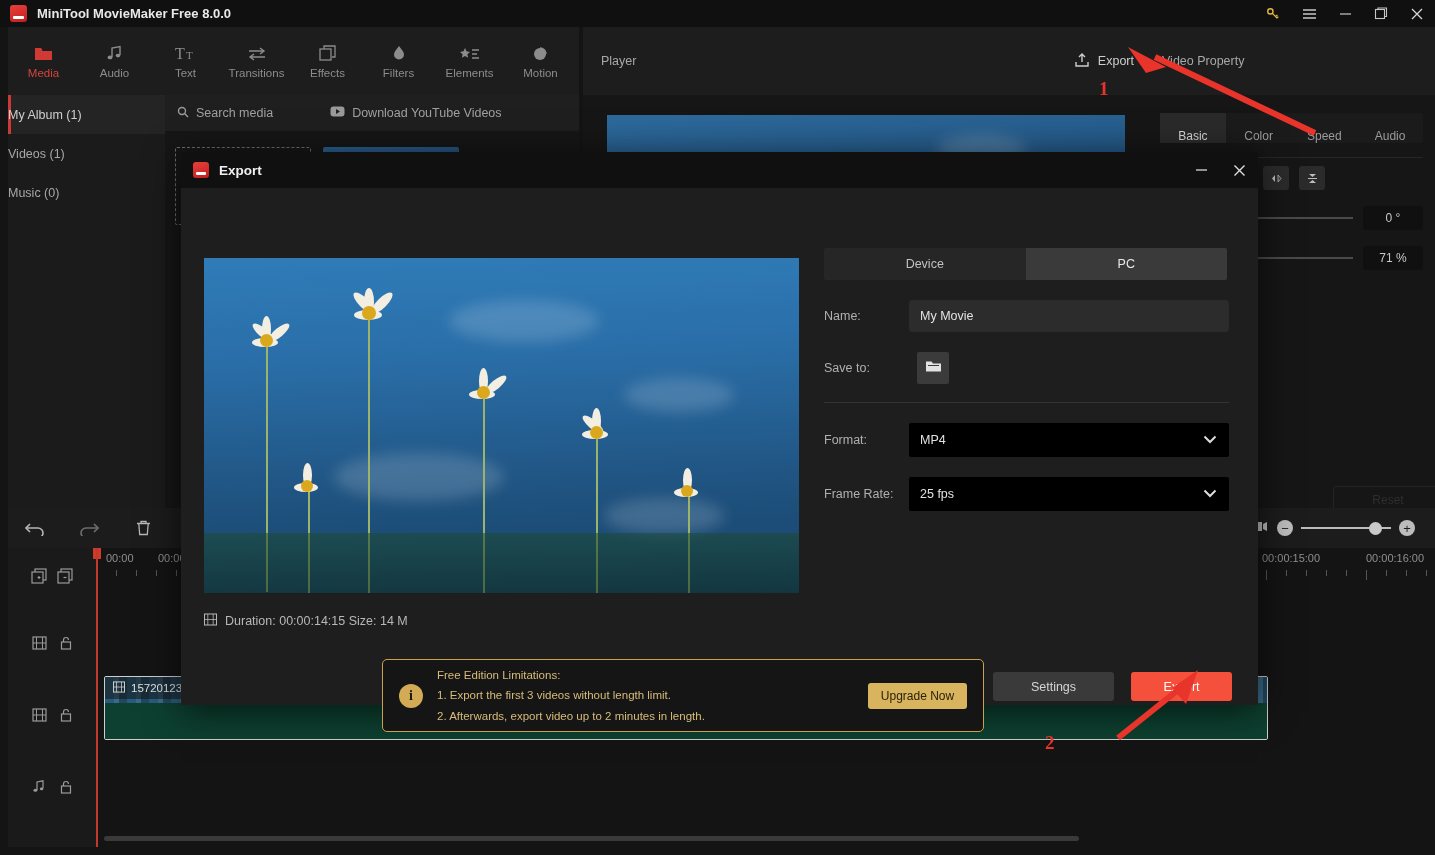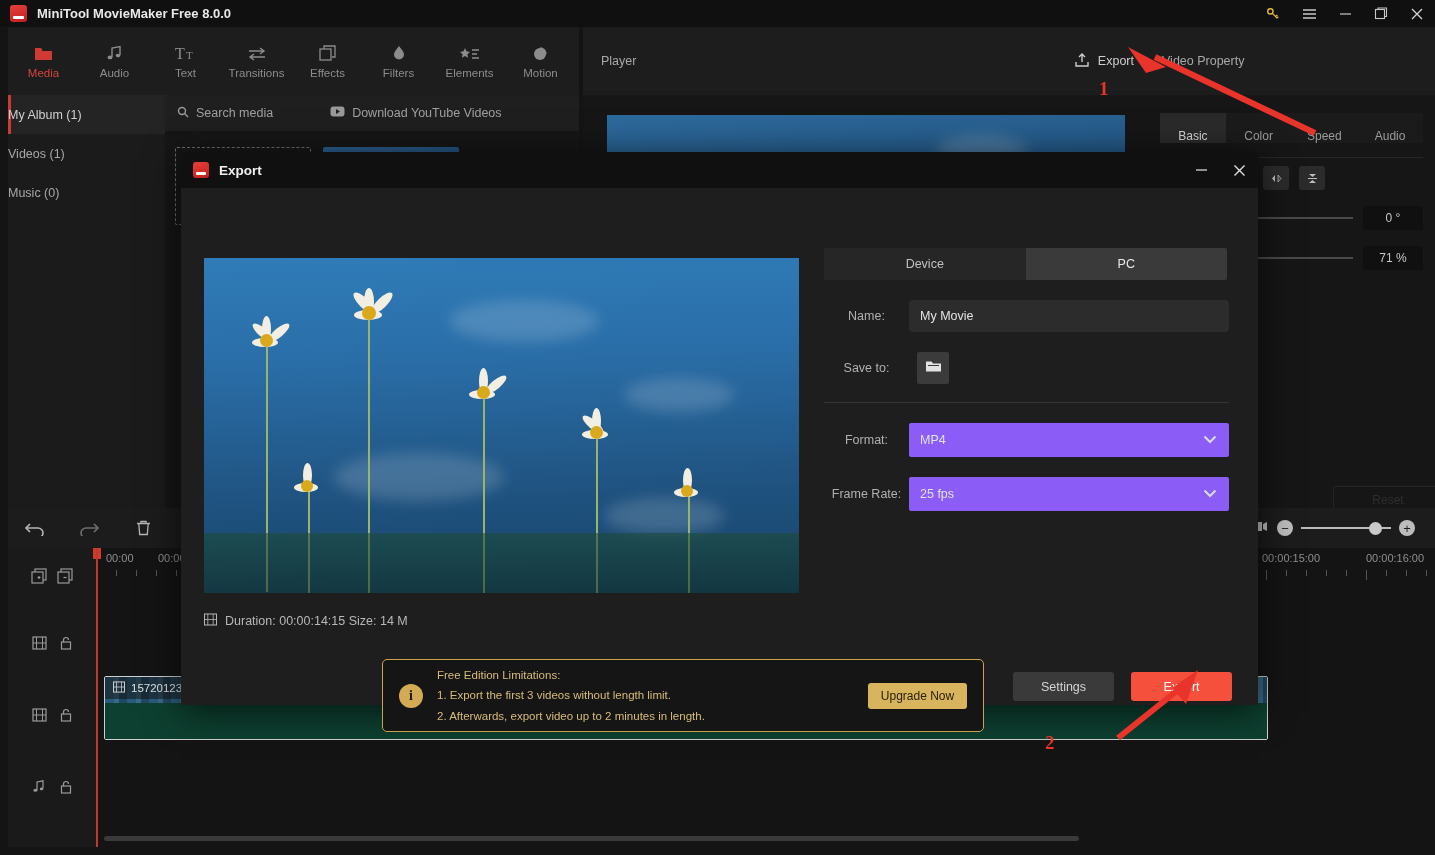--- a/index.html
+++ b/index.html
@@ -179,42 +179,42 @@
   .core { position:absolute; background:#d9a81c; border-radius:50%; }
   .stem { position:absolute; width:2px; background:#9bb36a; }
   .dur-row { position:absolute; left:23px; top:425px; display:flex; align-items:center; gap:8px;
     font-size:12.5px; color:#b8b8b8; }
 
   .right-form { position:absolute; left:643px; top:60px; width:405px; }
   .seg { display:flex; width:403px; height:32px; background:#262626; border-radius:2px; overflow:hidden; }
   .seg-item { flex:1; display:flex; align-items:center; justify-content:center;
     font-size:12.5px; color:#c2c2c2; }
   .seg-item.active { background:#3a3a3a; color:#e8e8e8; }
-  .f-row { display:flex; align-items:center; margin-top:20px;text-align:center; }
+  .f-row { display:flex; align-items:center; margin-top:20px; }
   .f-label { width:85px; font-size:12.5px; color:#b0b0b0; }
   .f-input { flex:1; height:32px; background:#2c2c2c; border-radius:4px;
     display:flex; align-items:center; padding:0 11px; font-size:12.5px; color:#e2e2e2; }
   .browse-btn { width:32px; height:32px; margin-left:8px; background:#3b3b3b; border-radius:2px;
     display:flex; align-items:center; justify-content:center; color:#e0e0e0; }
   .f-divider { height:1px; background:#333; margin:18px 0 0; }
-  .f-select { flex:1; height:34px; background:#8b5cf6; border-radius:2px;
+  .f-select { flex:1; height:34px; background:#000000; border-radius:2px;
     display:flex; align-items:center; padding:0 11px; font-size:12.5px; color:#e2e2e2; position:relative; }
   .chev { position:absolute; right:12px; color:#dcdcdc; font-size:12px; }
 
   .notice { position:absolute; left:201px; top:471px; width:602px; height:73px;
     border:1px solid #c9a24a; border-radius:5px; background:#151515;
     display:flex; align-items:center; padding:0 16px; }
   .info-ico { width:24px; height:24px; border-radius:50%; background:#d3ab54; color:#1b1b1b;
     display:flex; align-items:center; justify-content:center; font-weight:bold; font-size:14px;
     font-family:"Liberation Serif",serif; }
   .notice-text { margin-left:14px; font-size:11.5px; color:#d7bc7a; line-height:1.75; }
   .upgrade { margin-left:auto; width:99px; height:26px; background:#d8b45f; color:#2a2209;
     border-radius:3px; display:flex; align-items:center; justify-content:center; font-size:12px; }
   .dlg-actions { position:absolute; right:26px; top:484px; display:flex; gap:17px; }
-  .btn-settings { width:101px; height:29px; background:#3a3a3a; border-radius:3px; color:#d4d4d4;
+  .btn-settings { width:121px; height:29px; background:#3a3a3a; border-radius:3px; color:#d4d4d4;
     display:flex; align-items:center; justify-content:center; font-size:12.5px; }
   .btn-export { width:101px; height:29px; background:#f4503c; border-radius:3px; color:#fff;
     display:flex; align-items:center; justify-content:center; font-size:12.5px; }
 
   
   .anno { position:absolute; pointer-events:none; }
   .anno-num { position:absolute; color:#e8342a; font-size:19px; font-weight:bold;
     font-family:"Liberation Serif",serif; }
 </style>
 </head>

